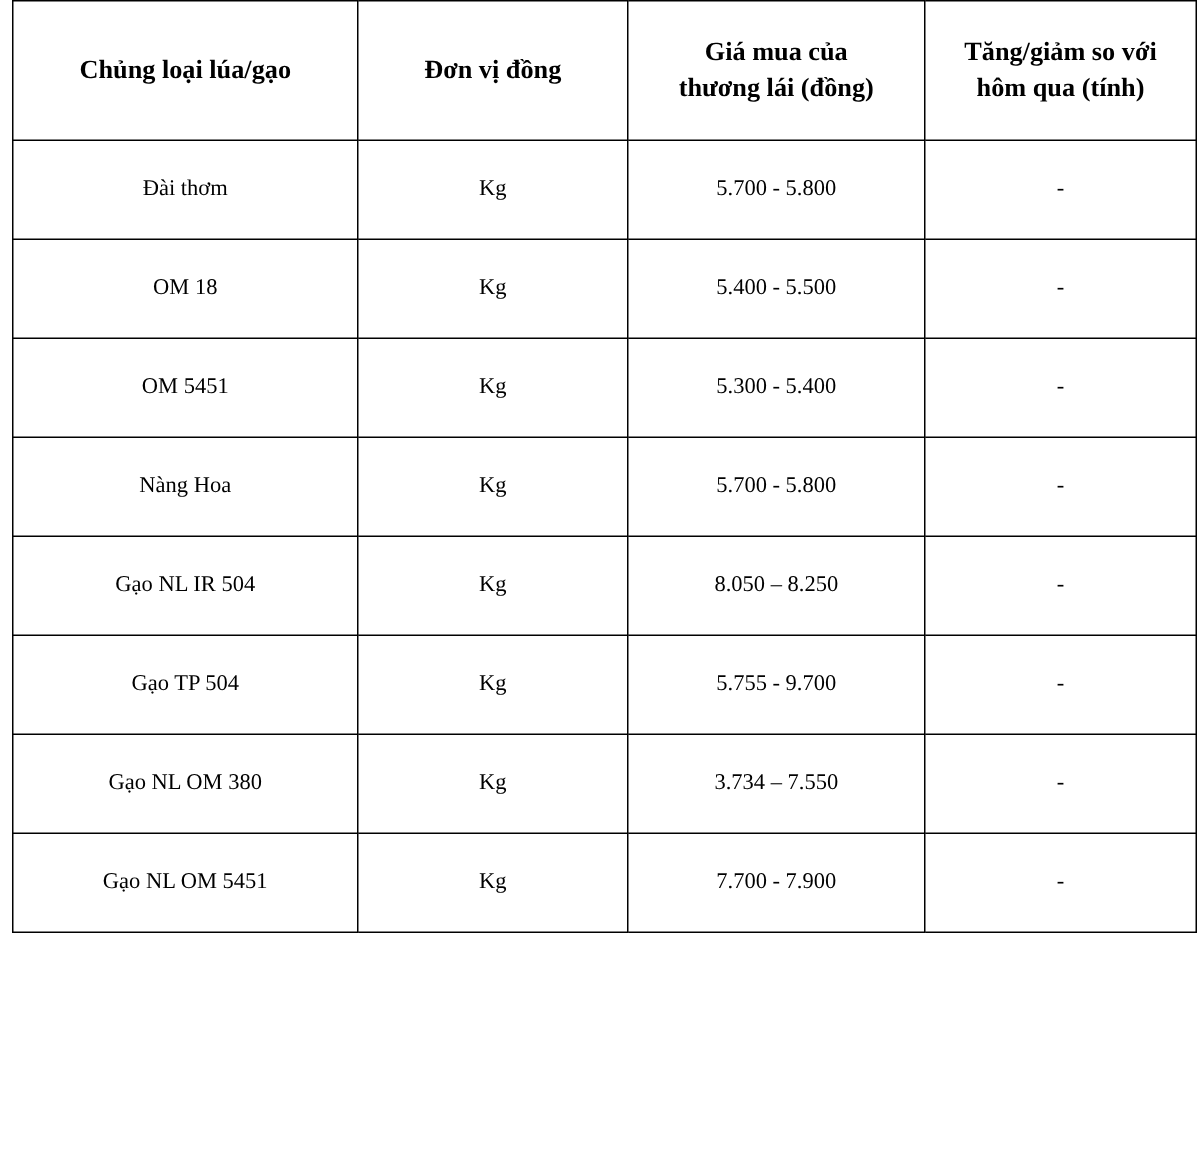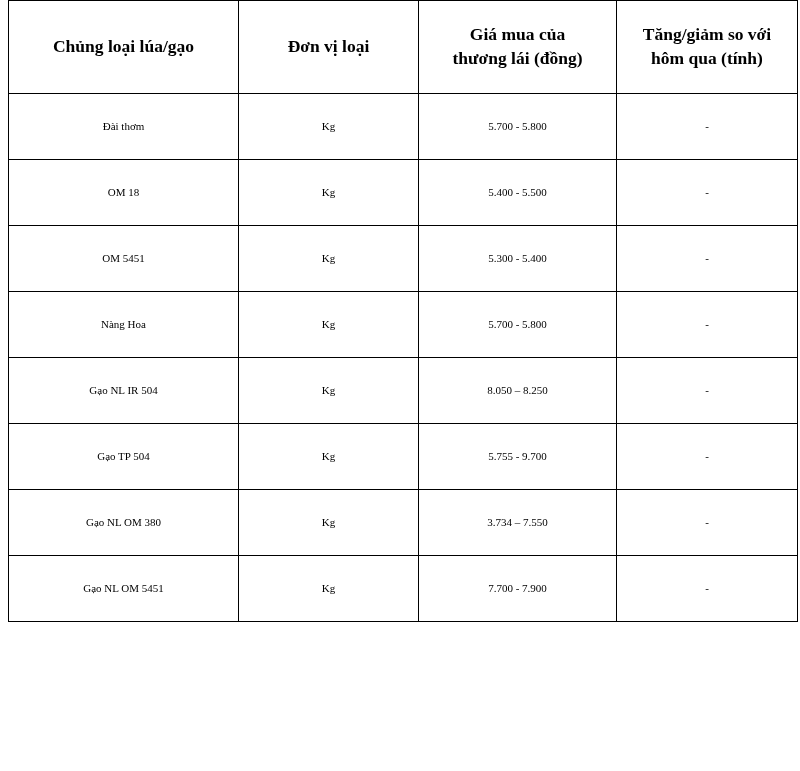--- a/index.html
+++ b/index.html
@@ -32,21 +32,21 @@
   table.price-table col.c1 { width: 180px; }
   table.price-table col.c2 { width: 198px; }
   table.price-table col.c3 { width: 181px; }
 
   table.price-table th,
   table.price-table td {
     border: 1.6px solid #000000;
     text-align: center;
     vertical-align: middle;
     padding: 4px 6px;
-    font-size: 11px;
+    font-size: 15px;
     line-height: 1.35;
   }
   table.price-table thead th {
     font-weight: bold;
     height: 84px;
     font-size: 17.5px;
   }
   table.price-table tbody td {
     height: 57px;
     font-weight: normal;
@@ -65,21 +65,21 @@
       <col class="c1">
       <col class="c2">
       <col class="c3">
     </colgroup>
     <thead>
       <tr>
         <th>
           <span>Chủng loại lúa/gạo</span>
         </th>
         <th>
-          <span>Đơn vị loại</span>
+          <span>Đơn vị đồng</span>
         </th>
         <th>
           <span>Giá mua của</span><br>
           <span>thương lái (đồng)</span>
         </th>
         <th>
           <span>Tăng/giảm so với</span><br>
           <span>hôm qua (tính)</span>
         </th>
       </tr>

